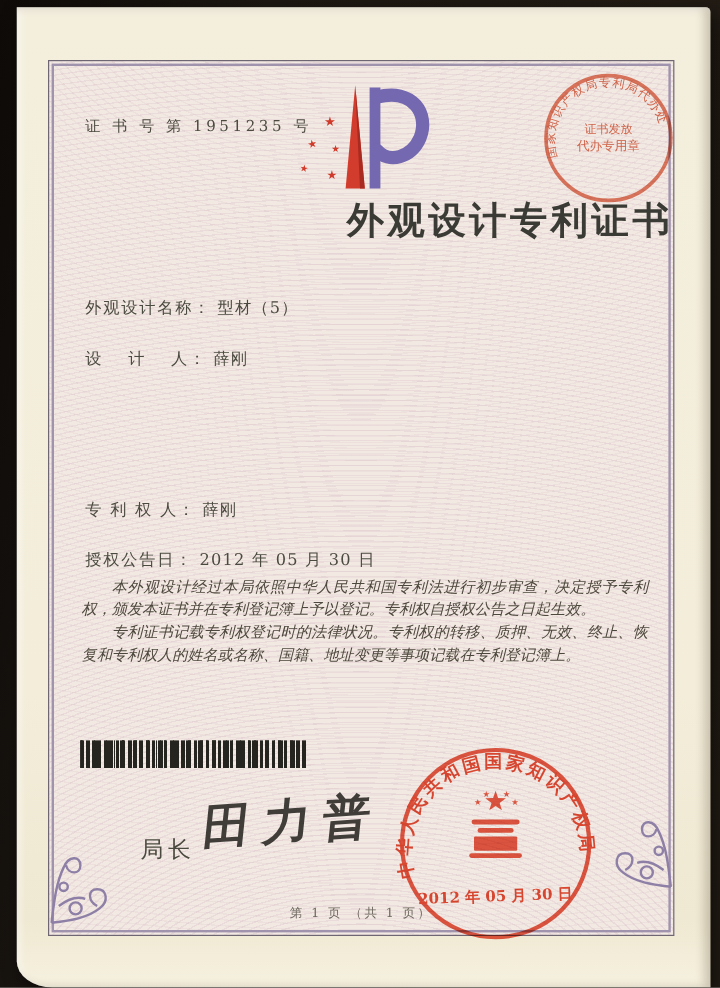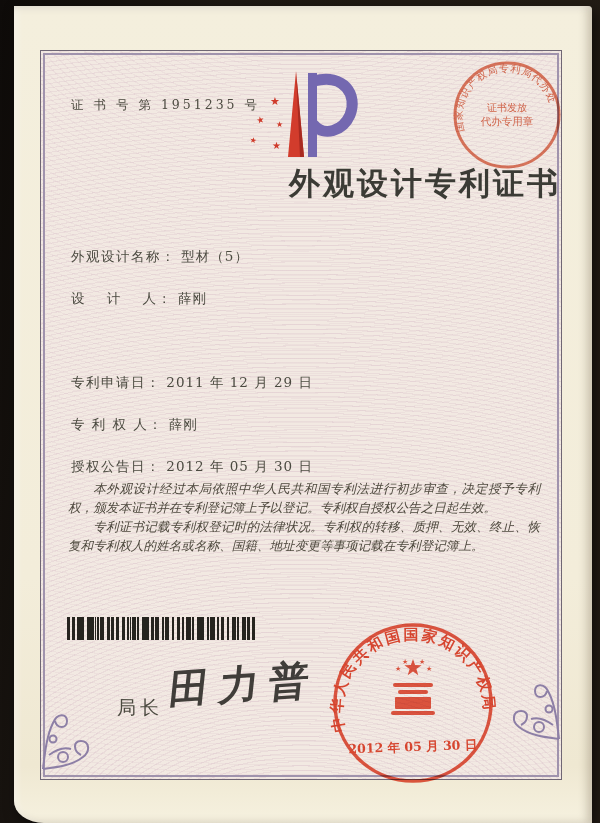--- a/index.html
+++ b/index.html
@@ -120,24 +120,20 @@
         </svg>
       </div>
 
       <div class="field f0">
         <span class="lab">外观设计名称：</span>
         <span class="val">型材（5）</span>
       </div>
       <div class="field f1">
         <span class="lab">设　 计 　人：</span>
         <span class="val">薛刚</span>
-      </div>
-      <div class="field f3">
-        <span class="lab">专利申请日：</span>
-        <span class="val">2011 年 12 月 29 日</span>
       </div>
       <div class="field f4">
         <span class="lab">专 利 权 人：</span>
         <span class="val">薛刚</span>
       </div>
       <div class="field f5">
         <span class="lab">授权公告日：</span>
         <span class="val">2012 年 05 月 30 日</span>
       </div>
 
@@ -169,20 +165,21 @@
             <text x="97" y="52" font-size="7">★</text>
             <rect x="64" y="64" width="40" height="4" rx="2"></rect>
             <rect x="69" y="71" width="30" height="4" rx="2"></rect>
             <rect x="66" y="78" width="36" height="12" rx="1"></rect>
             <rect x="62" y="92" width="44" height="4" rx="2"></rect>
           </g>
           <text x="84" y="132" text-anchor="middle" font-size="12.5" font-weight="bold" fill="#e23a20" transform="rotate(-2 84 132)">2012 年 05 月 30 日</text>
         </svg>
       </div>
 
+      <div class="footer">第 1 页 （共 1 页）</div>
 
       <svg class="flourish bl" viewBox="0 0 62 72">
         <g fill="none" stroke="#8d7fa6" stroke-width="2">
           <path d="M4 70 C20 68 34 66 44 58 C52 52 50 42 42 42 C34 42 34 52 42 56"></path>
           <path d="M4 70 C6 52 8 36 14 24 C18 14 28 14 28 22 C28 30 18 30 16 22"></path>
           <path d="M10 56 C18 50 26 48 32 50"></path>
           <circle cx="24" cy="58" r="5"></circle>
           <circle cx="14" cy="40" r="3.5"></circle>
         </g>
       </svg>

